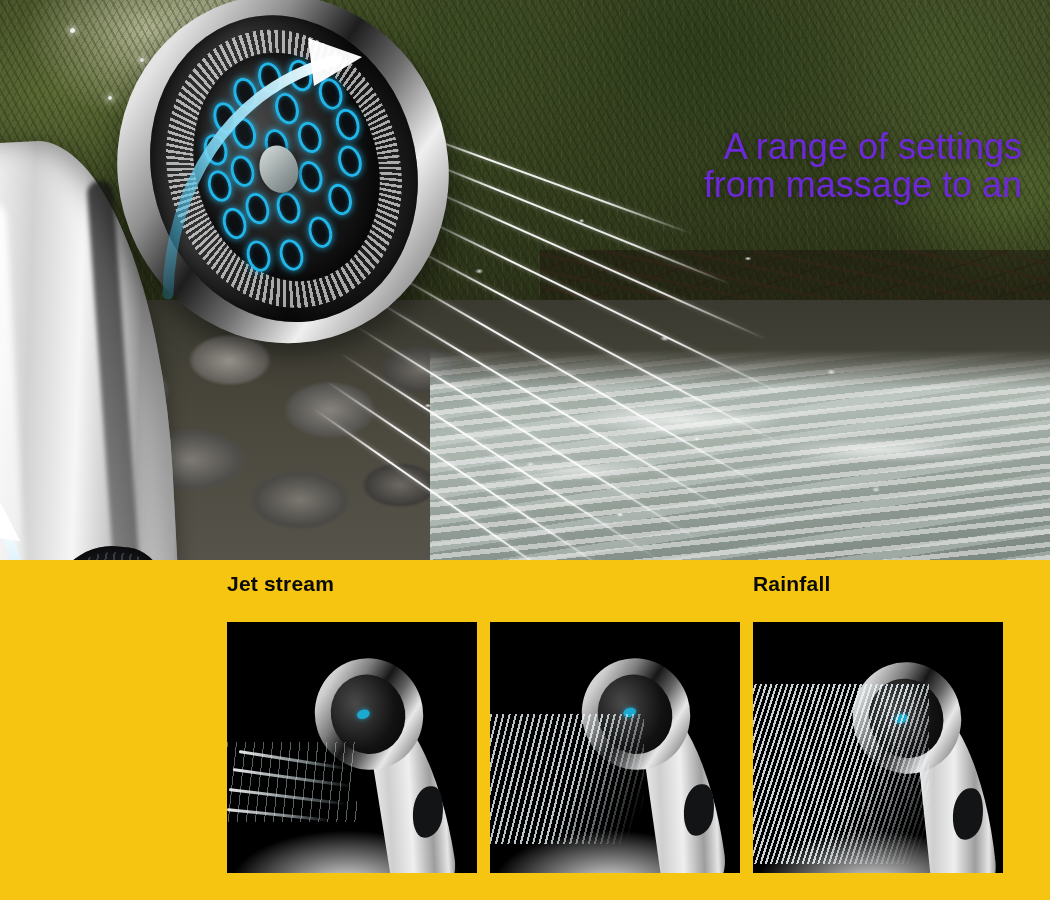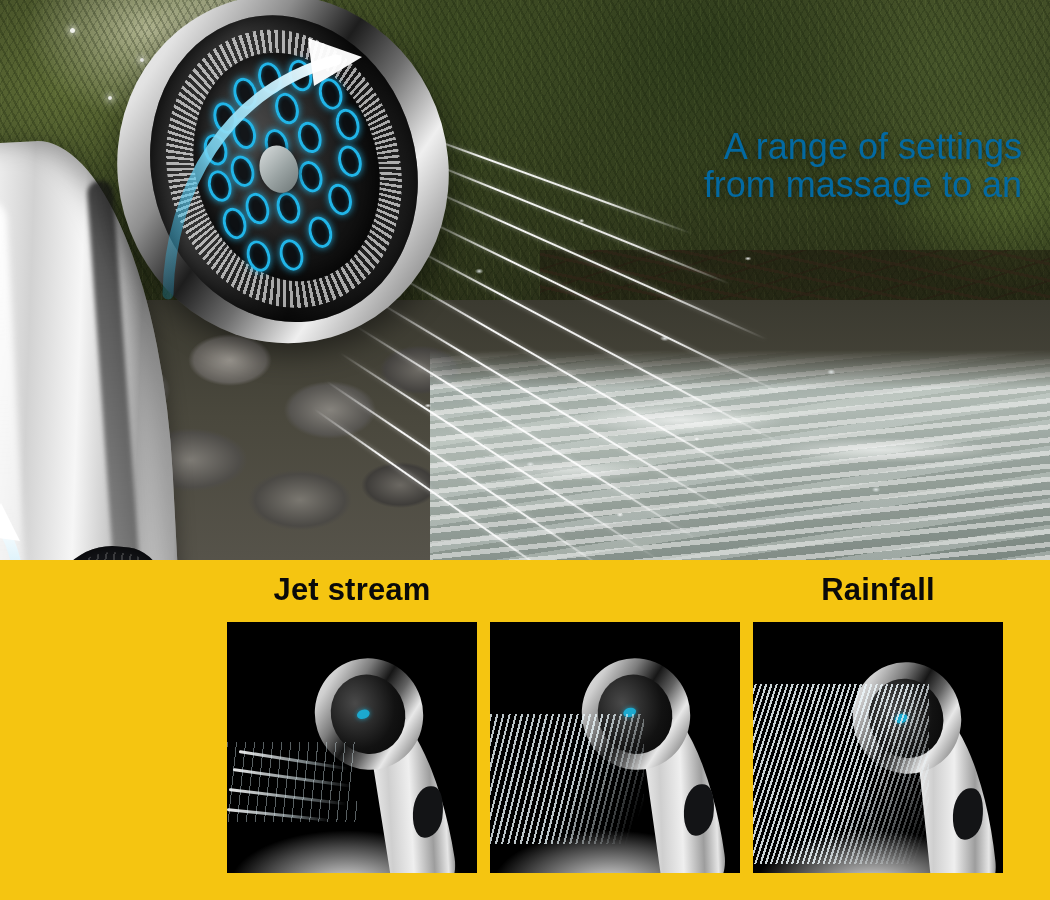--- a/index.html
+++ b/index.html
@@ -87,21 +87,21 @@
       radial-gradient(ellipse 4px 3px at 62% 76%,#fff,rgba(255,255,255,0) 70%),
       radial-gradient(ellipse 6px 4px at 90% 88%,#e8eded,rgba(255,255,255,0) 70%),
       radial-gradient(ellipse 5px 3px at 8%  44%,#fff,rgba(255,255,255,0) 70%),
       radial-gradient(ellipse 5px 3px at 50% 94%,#fff,rgba(255,255,255,0) 70%);}
 
   
   .headline{position:absolute;right:28px;top:52px;width:620px;text-align:right;
     color:#fff;font-weight:800;font-size:58px;letter-spacing:-.5px;line-height:1;
     text-shadow:0 2px 10px rgba(0,0,0,.40);}
   .subhead{position:absolute;right:28px;top:128px;width:620px;text-align:right;
-    color:#0369a1;font-weight:400;font-size:36px;line-height:1.06;
+    color:#6d28d9;font-weight:400;font-size:36px;line-height:1.06;
     text-shadow:0 2px 8px rgba(0,0,0,.42);}
   .subhead div{white-space:nowrap;}
 
   
   .showerhead{position:absolute;left:-40px;top:-10px;width:520px;height:920px;}
 
   .handle{position:absolute;left:0;top:150px;width:215px;height:760px;
     border-radius:0 120px 40px 0 / 0 340px 60px 0;
     background:linear-gradient(95deg,#efefef 0%,#fafafa 14%,#d2d2d2 34%,#f6f6f6 52%,#a8a8a8 74%,#e4e4e4 88%,#7d7d7d 100%);
     box-shadow:inset -14px 0 26px rgba(0,0,0,.35), 4px 0 16px rgba(0,0,0,.25);
@@ -148,21 +148,21 @@
 
   
   .rot-arrow{position:absolute;left:170px;top:30px;width:270px;height:300px;}
 
   
   .up-arrow{position:absolute;left:8px;top:505px;width:80px;height:190px;}
 
   
   .panel{position:absolute;left:0;top:560px;width:1050px;height:340px;background:#F5C511;}
   .labels{position:absolute;left:0;top:572px;width:1050px;height:44px;}
-  .label{position:absolute;color:#0a0a0a;font-size:31px;font-weight:600;text-align:center;
+  .label{position:absolute;color:#0a0a0a;font-size:21px;font-weight:600;
     letter-spacing:.2px;white-space:nowrap;}
   .thumbs{position:absolute;left:227px;top:622px;width:776px;height:251px;display:flex;gap:13px;}
   .thumb{position:relative;width:250px;height:251px;background:#000;overflow:hidden;}
 
   .t-mist{position:absolute;left:0;bottom:0;width:100%;height:120px;
     background:radial-gradient(ellipse 150px 70px at 48% 110%,rgba(240,240,240,.95),rgba(200,200,200,.35) 55%,rgba(0,0,0,0) 78%);}
   .t-head{position:absolute;width:108px;height:112px;}
   .t-head-body{position:absolute;inset:0;border-radius:50%;
     background:linear-gradient(140deg,#f4f4f4 0%,#cfcfcf 18%,#7c7c7c 34%,#161616 48%,#626262 60%,#e8e8e8 74%,#8c8c8c 88%,#222 100%);}
   .t-head-face{position:absolute;left:16px;top:16px;width:74px;height:80px;border-radius:50%;

